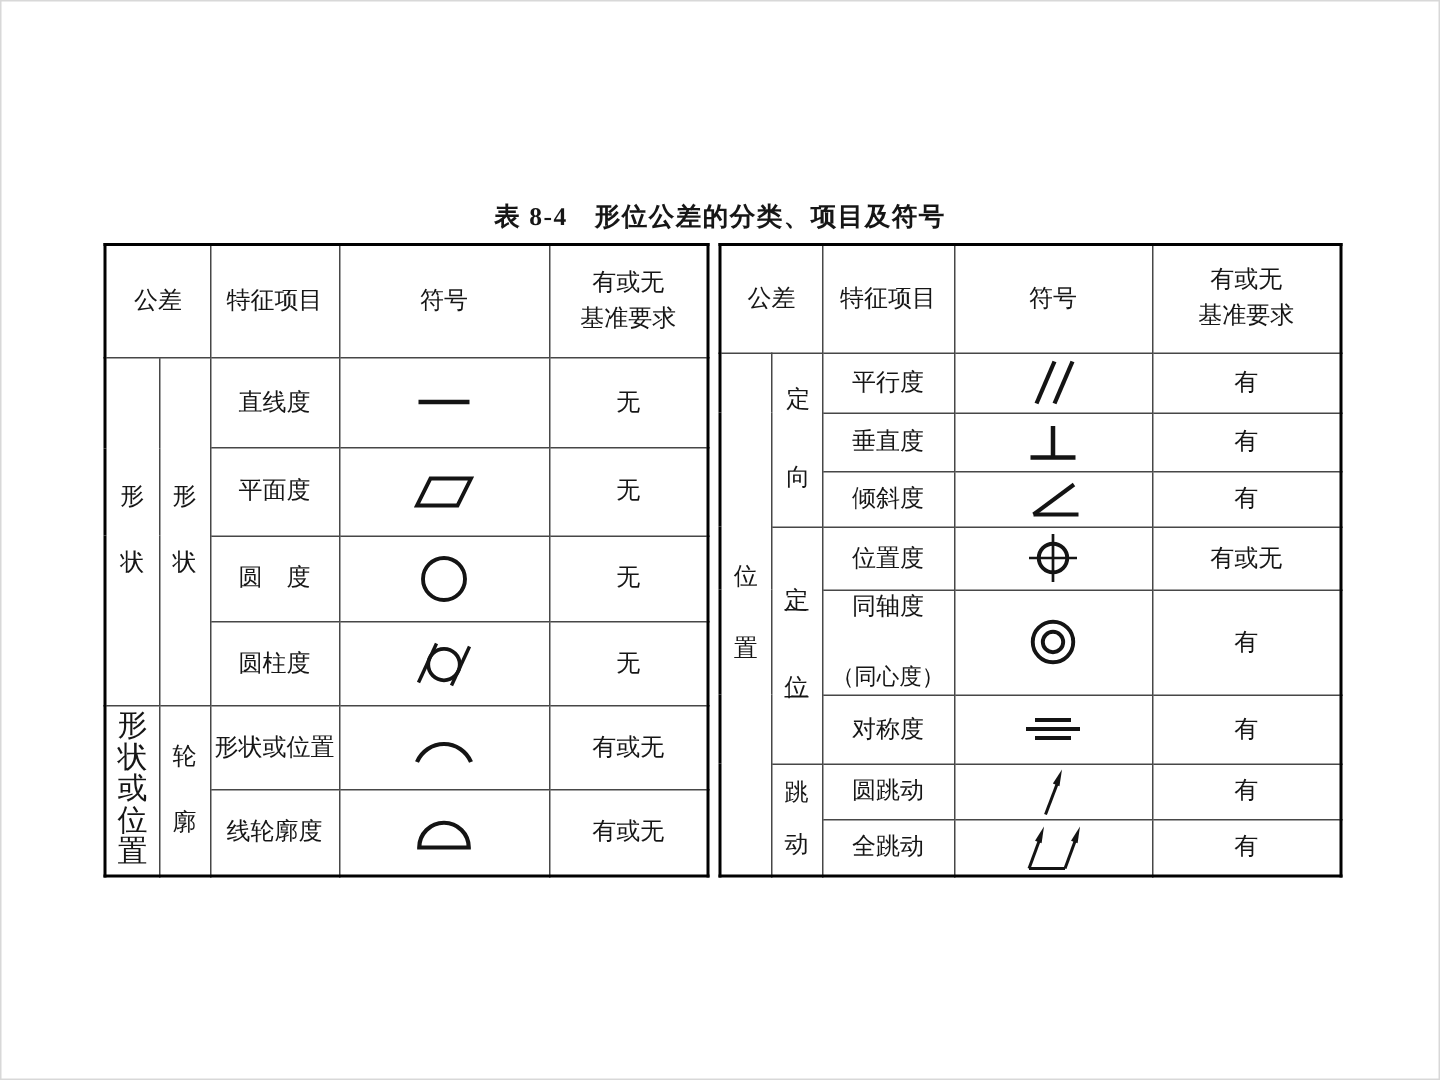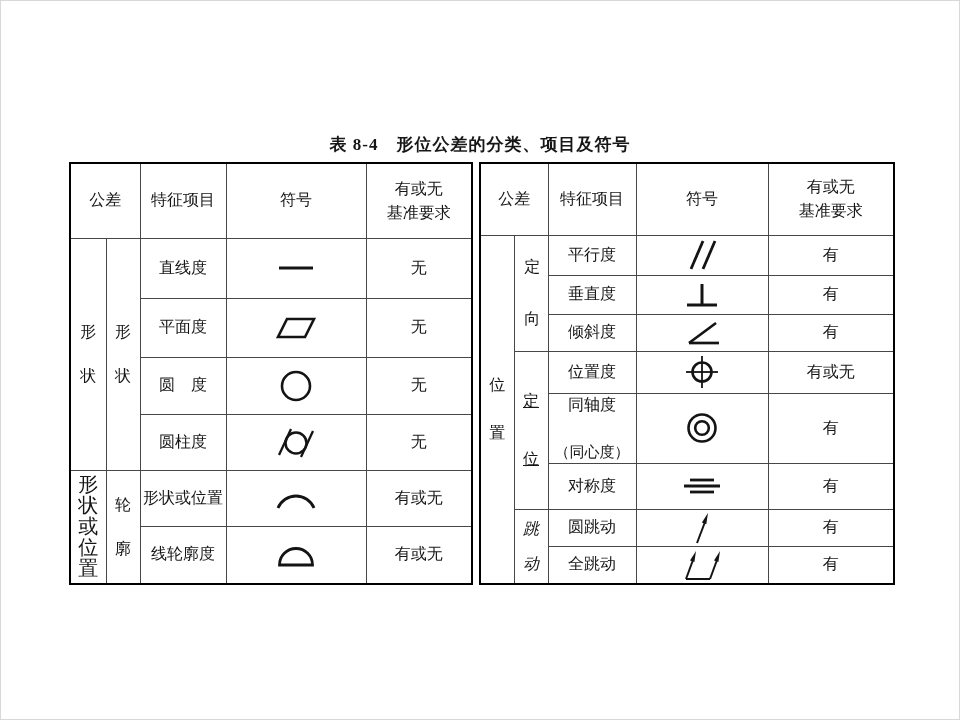--- a/index.html
+++ b/index.html
@@ -45,21 +45,21 @@
     width:1.15em;
     margin:0 auto;
     word-break:break-all;
     text-align:center;
   }
   .lh80{line-height:44px;}
   .lh56{line-height:44px;}
   .lh62{line-height:48px;}
   .lh52{line-height:52px;text-align:right;}
   .lh58{line-height:58px;text-decoration:underline;}
-  .lh35{line-height:35px;font-style:italic;}
+  .lh35{line-height:35px;}
   .small5{font-size:20px;line-height:21px;width:1.1em;}
   .sym svg{display:block;margin:0 auto;}
   .item2{font-size:15px;line-height:22px;margin-top:25px;}
   .item1{line-height:22px;}
 </style>
 </head>
 <body>
 
 <div class="canvas">
 

